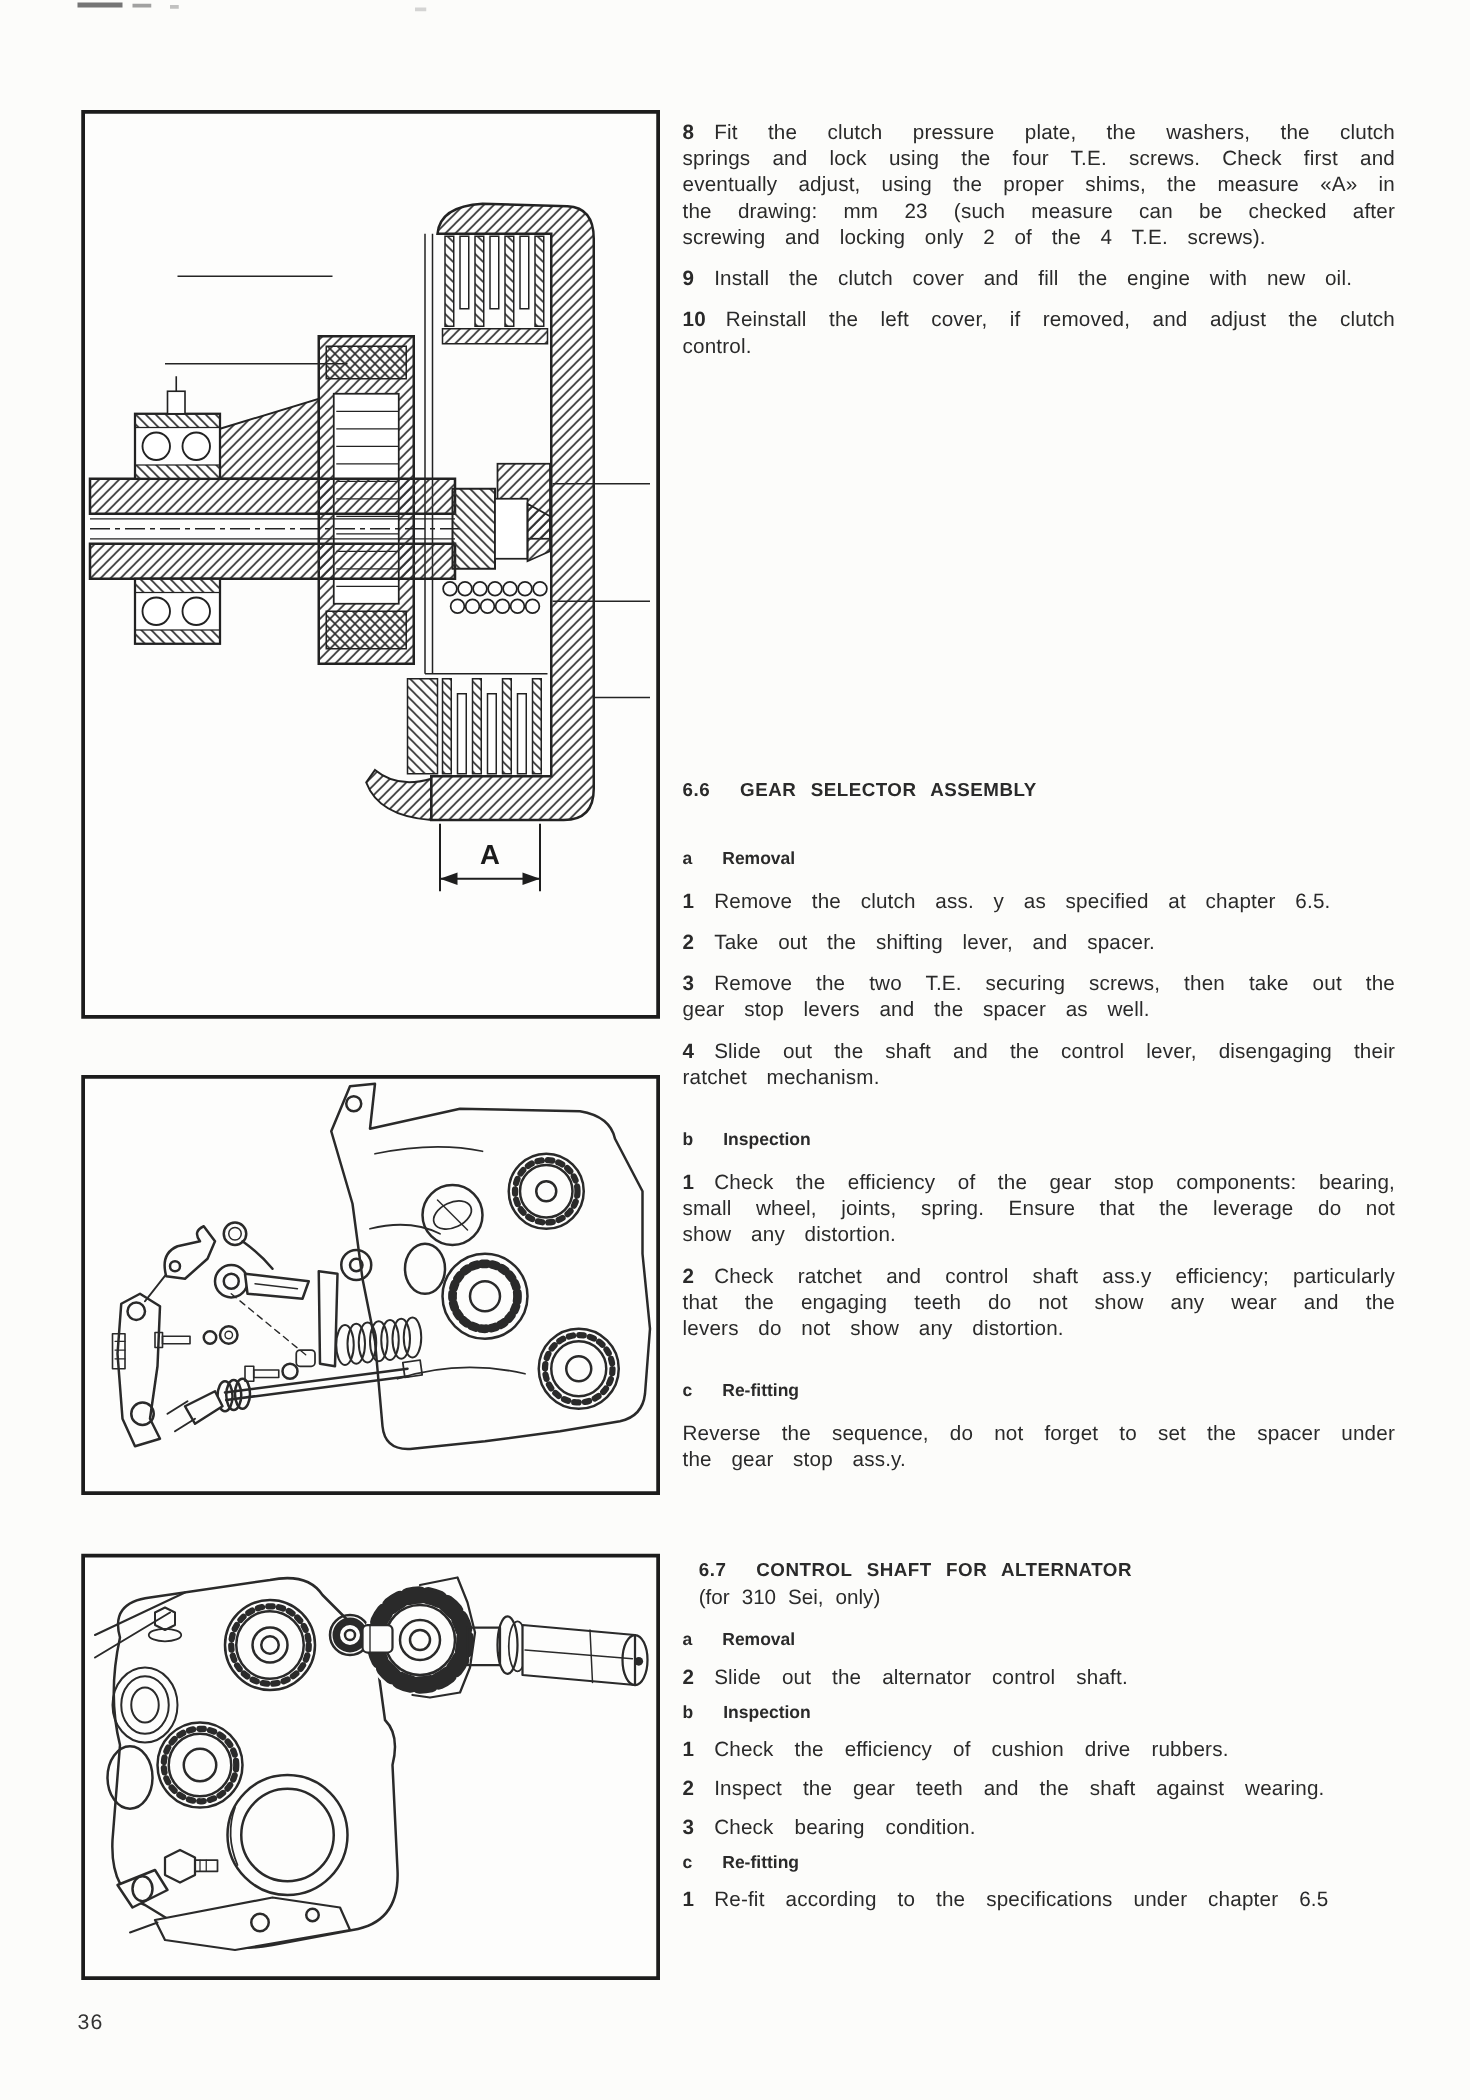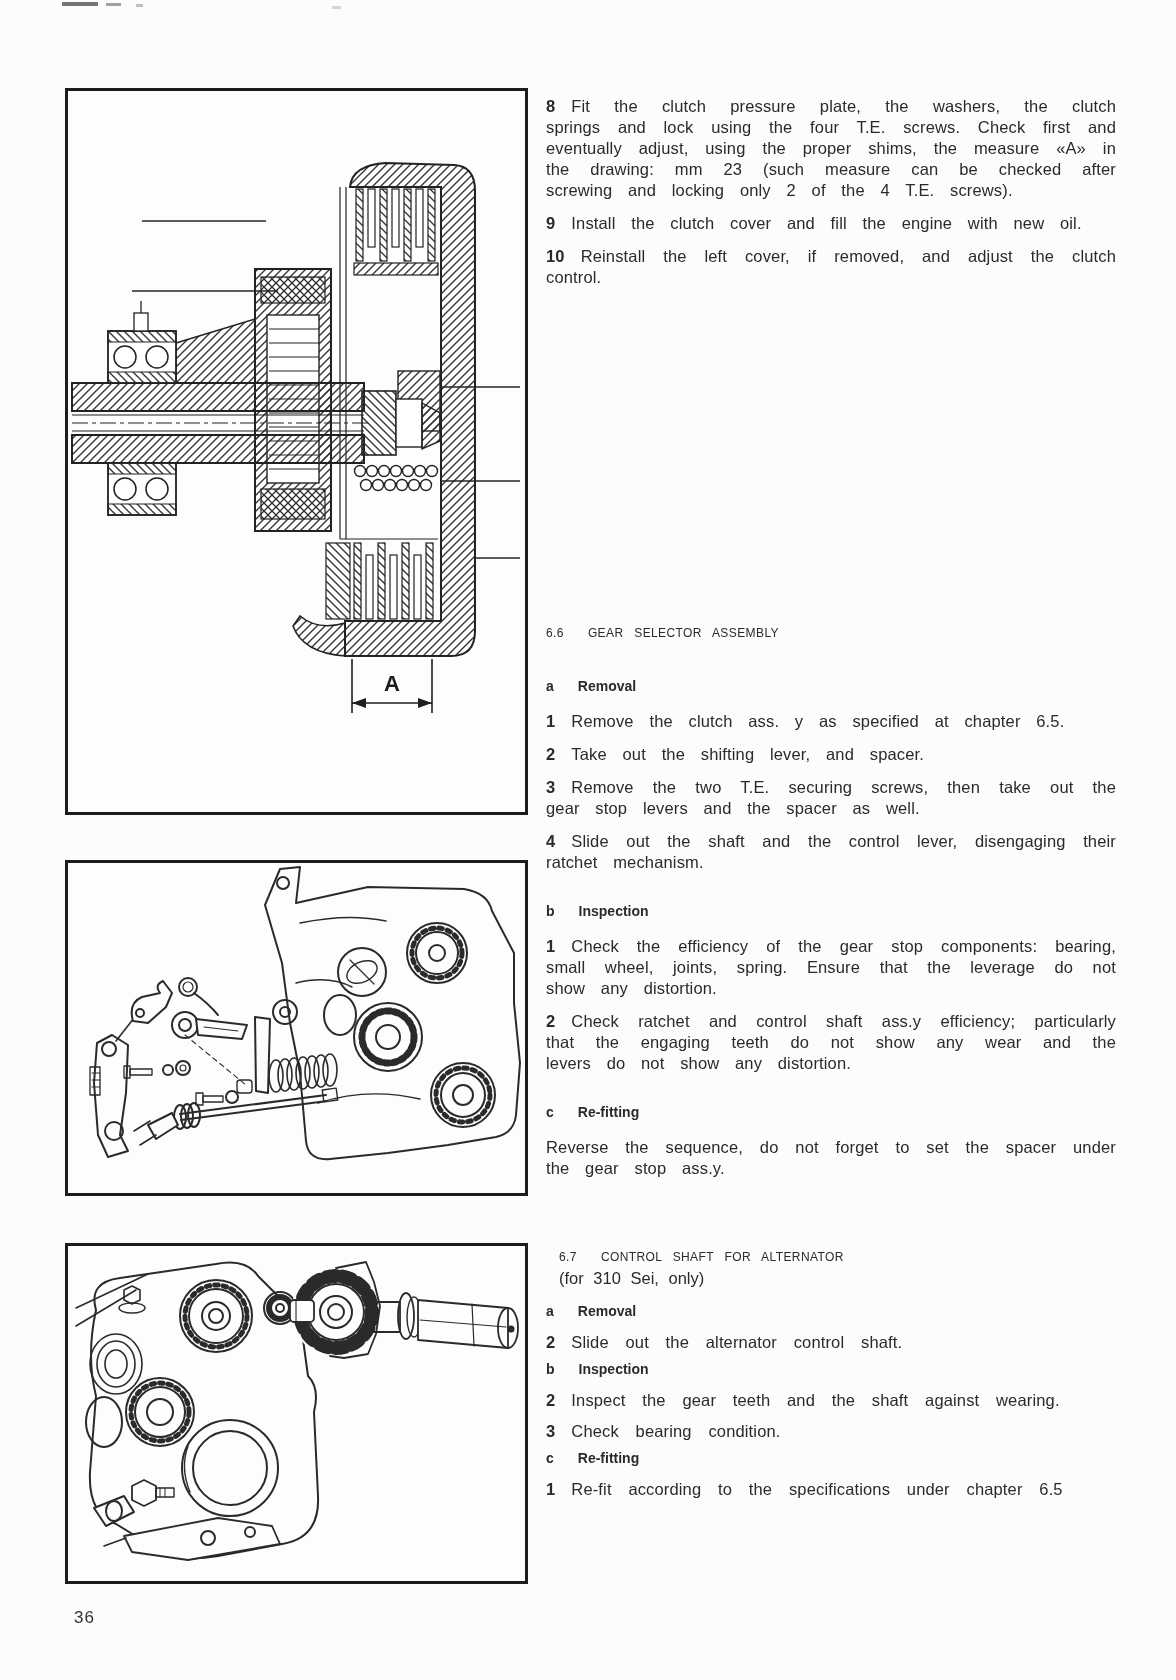--- a/index.html
+++ b/index.html
@@ -20,34 +20,34 @@
   .col{position:absolute;left:546px;width:570px;}
   #grp-top{top:86px;}
   #grp-66{top:622px;}
   #grp-67{top:1246px;}
   .para{
     margin:10px 0 12px 0;font-size:16.5px;line-height:21px;
     text-align:justify;word-spacing:11px;letter-spacing:0.15px;
   }
   .para .num{font-weight:700;padding-right:16px;}
   h2.sec{
-    margin:0;font-size:12px;line-height:22px;font-weight:400;
+    margin:0;font-size:15px;line-height:22px;font-weight:700;
     letter-spacing:0.4px;word-spacing:7px;
   }
   .secnum{padding-right:24px;}
   .sechead{margin:0 0 12px 13px;}
   .subtitle{font-size:16.5px;line-height:21px;font-weight:400;word-spacing:5px;}
   h3.sub{margin:0 0 14px 0;font-size:14px;line-height:21px;font-weight:700;word-spacing:5px;}
   .sublet{padding-right:24px;}
   #grp-66 h2.sec{margin-bottom:32px;}
   #grp-66 h3.sub-spaced{margin-top:28px;}
   #grp-67 .para{margin-bottom:4px;word-spacing:12px;}
   #grp-67 h3.sub{margin:6px 0 6px 0;}
   .pagenum{
-    position:absolute;left:74px;top:1608px;font-size:17px;
+    position:absolute;left:62px;top:1608px;font-size:17px;
     letter-spacing:1px;color:#333;
   }
   text.dim{font-family:"Liberation Sans",sans-serif;}
 </style>
 </head>
 <body>
 
 <div class="page">
 
   <div>
@@ -416,20 +416,21 @@
       <h2 class="sec"><span class="secnum">6.7</span><span>CONTROL SHAFT FOR ALTERNATOR</span></h2>
       <div class="subtitle">(for 310 Sei, only)</div>
     </div>
 
     <h3 class="sub"><span class="sublet">a</span><span>Removal</span></h3>
 
     <p class="para"><span class="num">2</span><span>Slide out the alternator control shaft.</span></p>
 
     <h3 class="sub"><span class="sublet">b</span><span>Inspection</span></h3>
 
+    <p class="para"><span class="num">1</span><span>Check the efficiency of cushion drive rubbers.</span></p>
     <p class="para"><span class="num">2</span><span>Inspect the gear teeth and the shaft against wearing.</span></p>
     <p class="para"><span class="num">3</span><span>Check bearing condition.</span></p>
 
     <h3 class="sub"><span class="sublet">c</span><span>Re-fitting</span></h3>
 
     <p class="para"><span class="num">1</span><span>Re-fit according to the specifications under chapter 6.5</span></p>
   </div>
 
   <div class="pagenum">36</div>
 </div>

